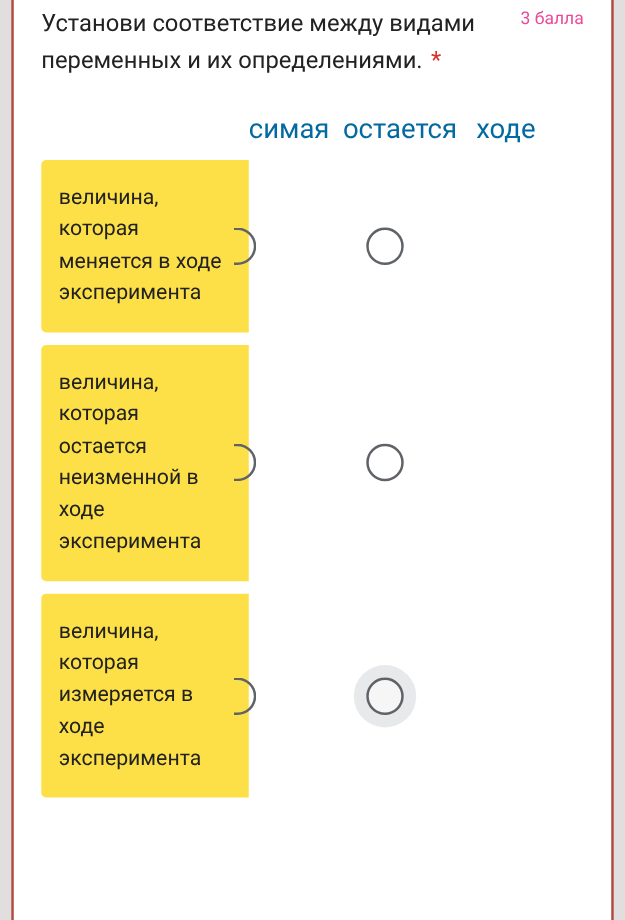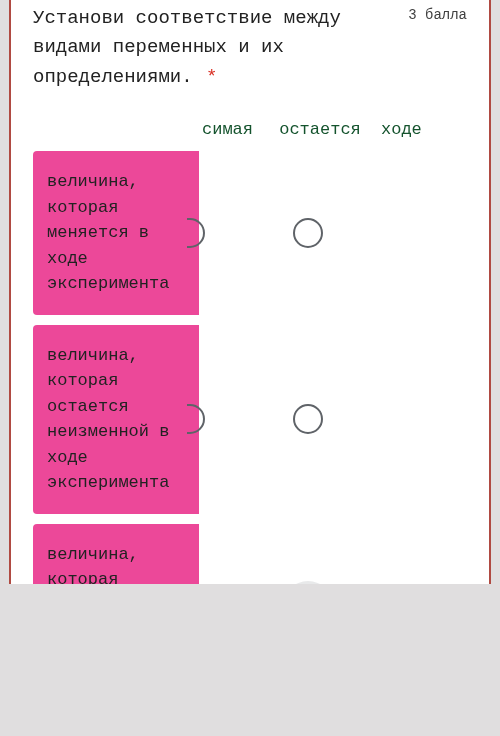--- a/index.html
+++ b/index.html
@@ -12,62 +12,61 @@
       background: #e0dedf;
       width: 500px;
       height: 736px;
       overflow: hidden;
     }
     .form-card {
       background: #fff;
       margin: 0 9px;
       border-left: 2px solid #b04a42;
       border-right: 2px solid #b04a42;
-      height: 584px;
+      height: 736px;
       padding: 4px 22px 0 22px;
       overflow: hidden;
-      font-family: Liberation Mono, monospace;
     }
     .question-header {
       display: flex;
       justify-content: space-between;
       align-items: flex-start;
       margin-bottom: 28px;
     }
     .question-text {
       font-size: 19px;
       color: #222;
       line-height: 1.55;
       flex: 1;
       padding-right: 8px;
     }
     .required {
       color: #d93025;
       margin-left: 2px;
     }
     .points {
       font-size: 14px;
-      color: #404040;
+      color: #ec4899;
       white-space: nowrap;
       padding-top: 3px;
     }
     .grid {
       position: relative;
     }
     .cols-header {
       display: flex;
       margin-bottom: 12px;
     }
     .row-spacer {
       width: 166px;
       flex-shrink: 0;
     }
     .col-label {
-      font-size: 17px;
-      color: #14532d;
+      font-size: 22px;
+      color: #0369a1;
       text-align: center;
       flex-shrink: 0;
     }
     .col-1 {
       width: 60px;
       text-align: right;
       padding-right: 6px;
     }
     .col-2 {
       width: 122px;
@@ -77,21 +76,21 @@
       text-align: left;
     }
     .grid-row {
       display: flex;
       align-items: center;
       margin-bottom: 10px;
     }
     .row-label {
       width: 166px;
       flex-shrink: 0;
-      background: #ec4899;
+      background: #fde047;
       padding: 18px 16px 18px 14px;
       font-size: 17px;
       color: #222;
       line-height: 1.5;
       border-radius: 4px 0 0 4px;
     }
     .radio-cell {
       display: flex;
       justify-content: center;
       align-items: center;

